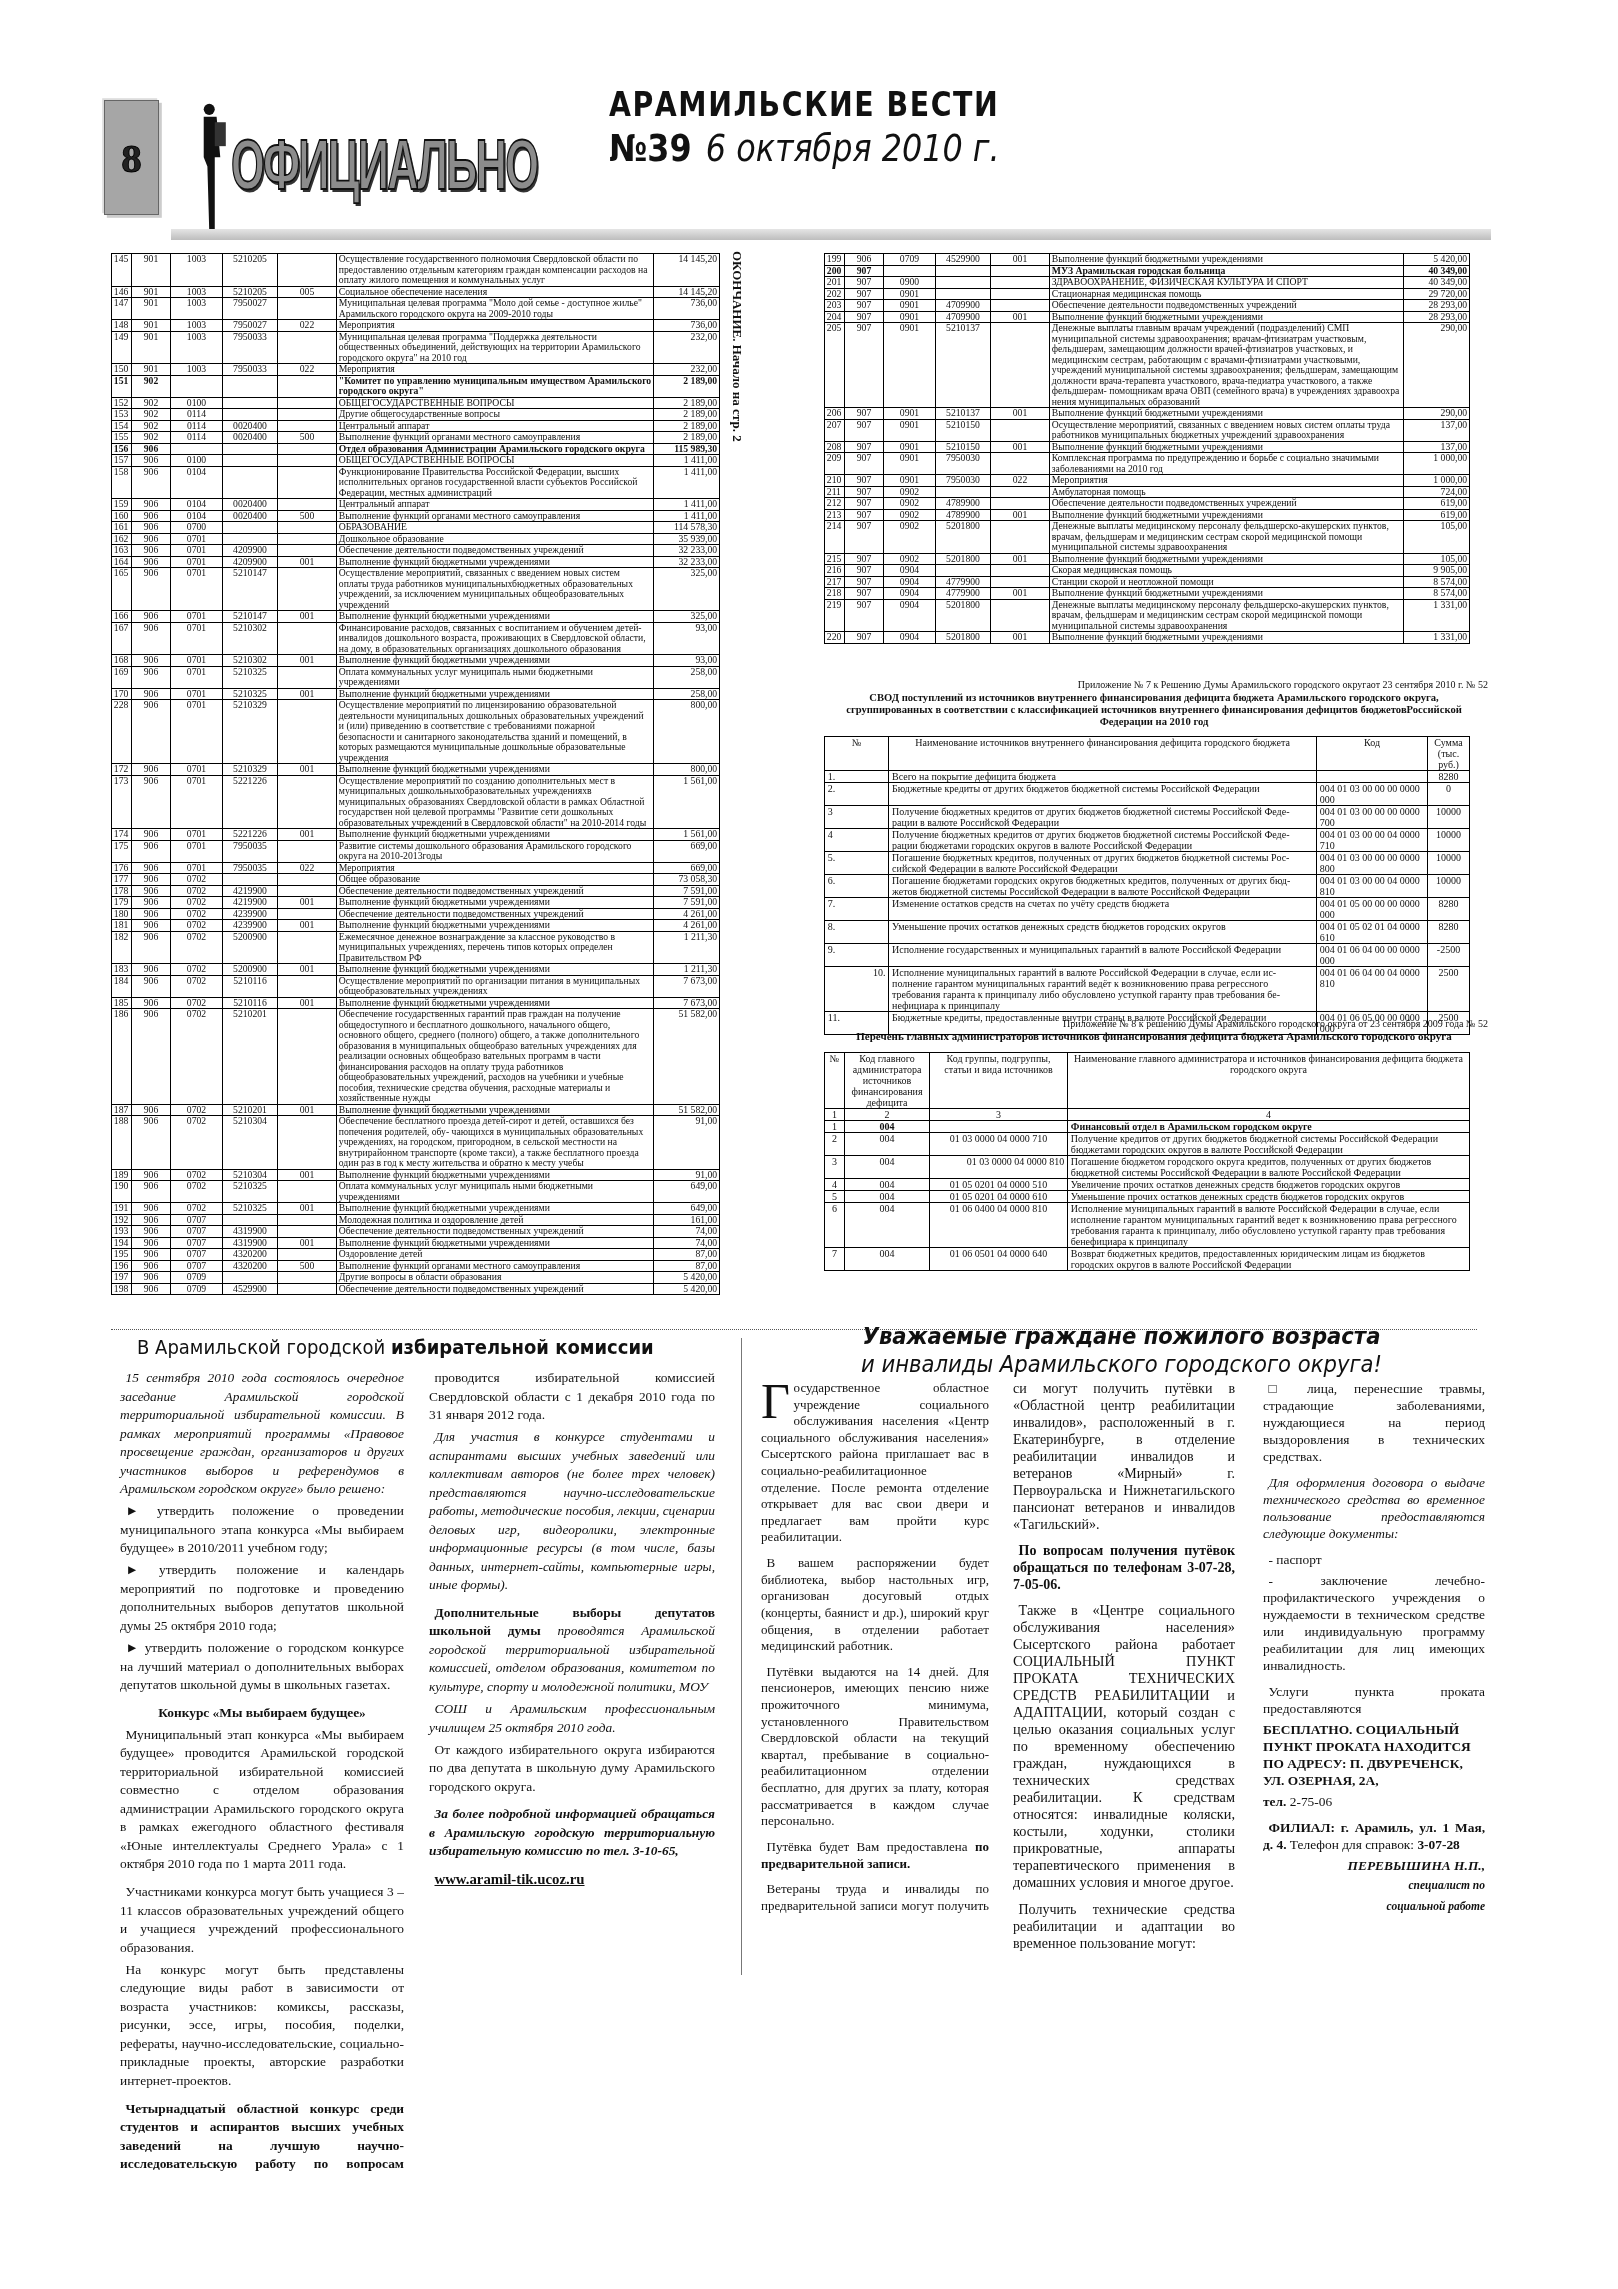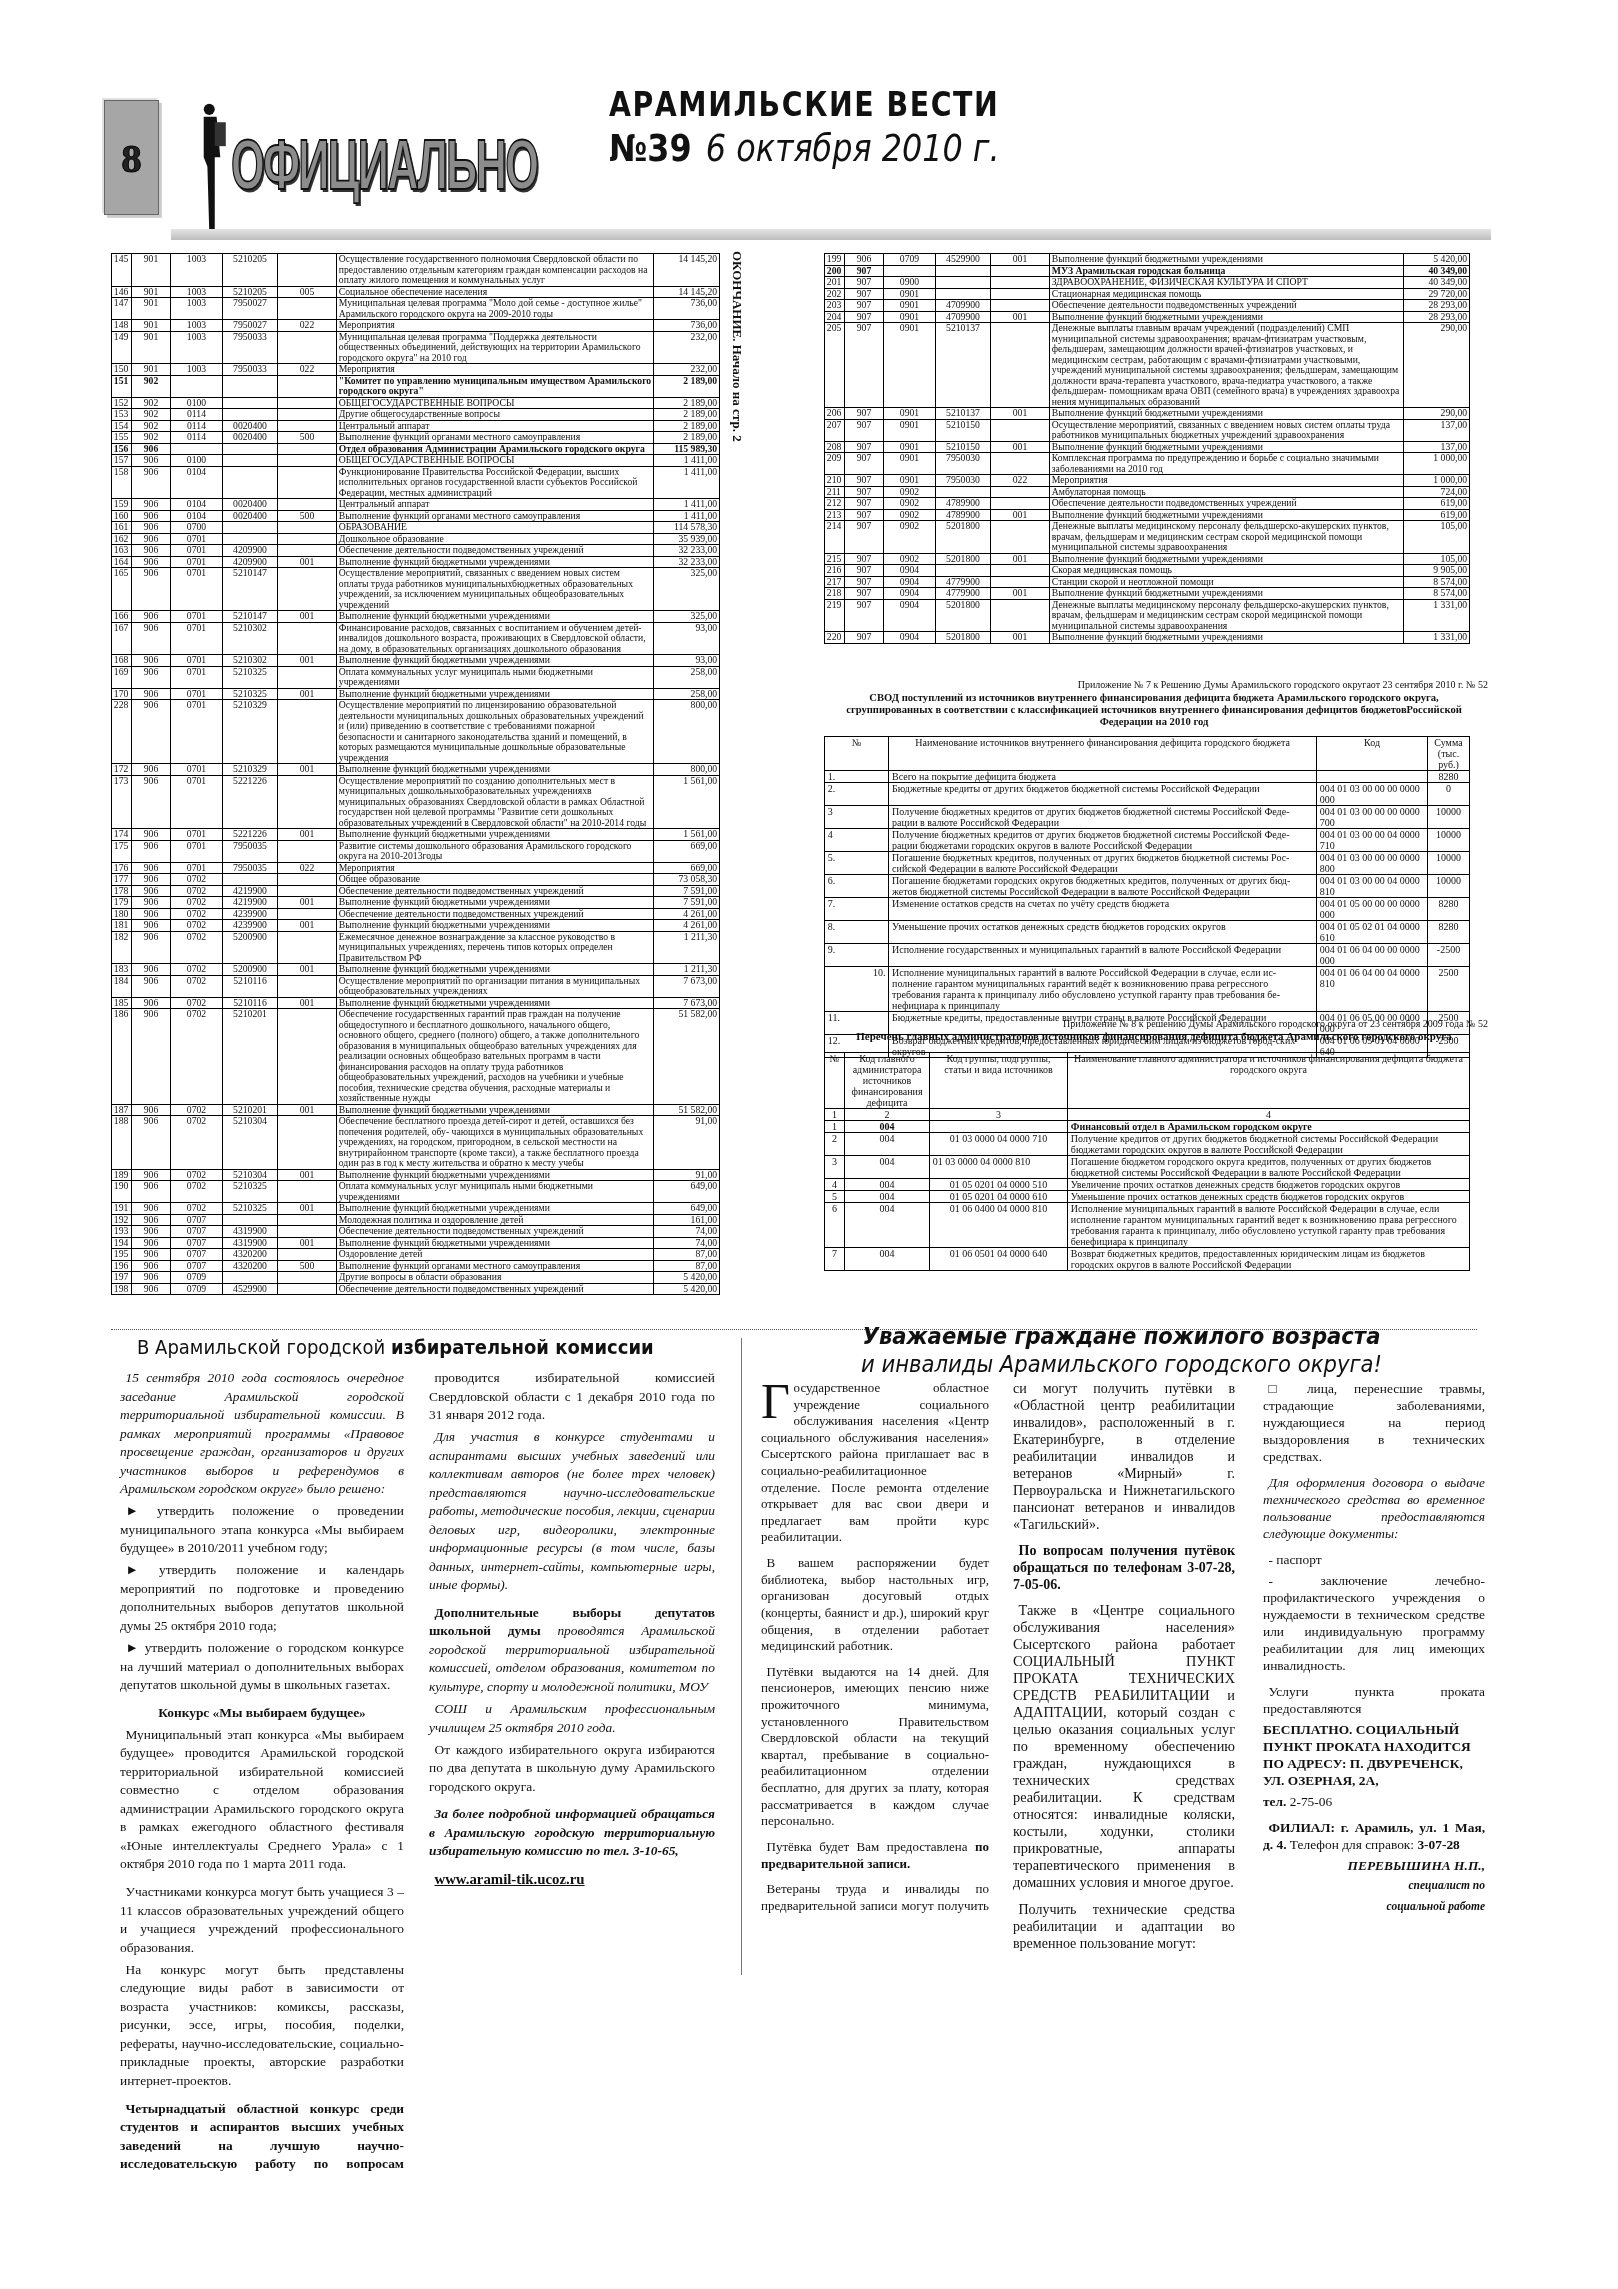--- a/index.html
+++ b/index.html
@@ -840,26 +840,20 @@
       <tr>
         <td style="text-align: left; padding-left: 48px;">10.</td>
         <td style="text-align: left;">Исполнение муниципальных гарантий в валюте Российской Федерации в случае, если ис-полнение гарантом муниципальных гарантий ведёт к возникновению права регрессного требования гаранта к принципалу либо обусловлено уступкой гаранту прав требования бе-нефициара к принципалу</td>
         <td style="text-align: left;">004 01 06 04 00 04 0000 810</td>
         <td style="text-align: center;">2500</td>
       </tr>
       <tr>
         <td style="text-align: left;">11.</td>
         <td style="text-align: left;">Бюджетные кредиты, предоставленные внутри страны в валюте Российской Федерации</td>
         <td style="text-align: left;">004 01 06 05 00 00 0000 000</td>
-        <td style="text-align: center;">2500</td>
-      </tr>
-      <tr>
-        <td style="text-align: left;">12.</td>
-        <td style="text-align: left;">Возврат бюджетных кредитов, предоставленных юридическим лицам из бюджетов город-ских округов</td>
-        <td style="text-align: left;">004 01 06 05 01 04 0000 640</td>
         <td style="text-align: center;">2500</td>
       </tr>
     </tbody>
 </table>
 
 <div class="annex-note" style="top:1018px;">Приложение № 8 к решению Думы Арамильского городского округа от 23 сентября 2009 года № 52</div>
 <div class="annex-title" style="top:1030px; font-size:11px;">Перечень главных администраторов источников финансирования дефицита бюджета Арамильского городского округа</div>
 <table class="annex" id="annex8-table">
   <thead>
     <tr>
@@ -884,21 +878,21 @@
       </tr>
       <tr>
         <td style="text-align: center;">2</td>
         <td style="text-align: center;">004</td>
         <td style="text-align: center;">01 03 0000 04 0000 710</td>
         <td style="text-align: left;">Получение кредитов от других бюджетов бюджетной системы Российской Федерации бюджетами городских округов в валюте Российской Федерации</td>
       </tr>
       <tr>
         <td style="text-align: center;">3</td>
         <td style="text-align: center;">004</td>
-        <td style="text-align: left;">01 03 0000 04 0000 810</td>
+        <td style="text-align: right;">01 03 0000 04 0000 810</td>
         <td style="text-align: left;">Погашение бюджетом городского округа кредитов, полученных от других бюджетов бюджетной системы Российской Федерации в валюте Российской Федерации</td>
       </tr>
       <tr>
         <td style="text-align: center;">4</td>
         <td style="text-align: center;">004</td>
         <td style="text-align: center;">01 05 0201 04 0000 510</td>
         <td style="text-align: left;">Увеличение прочих остатков денежных средств бюджетов городских округов</td>
       </tr>
       <tr>
         <td style="text-align: center;">5</td>

